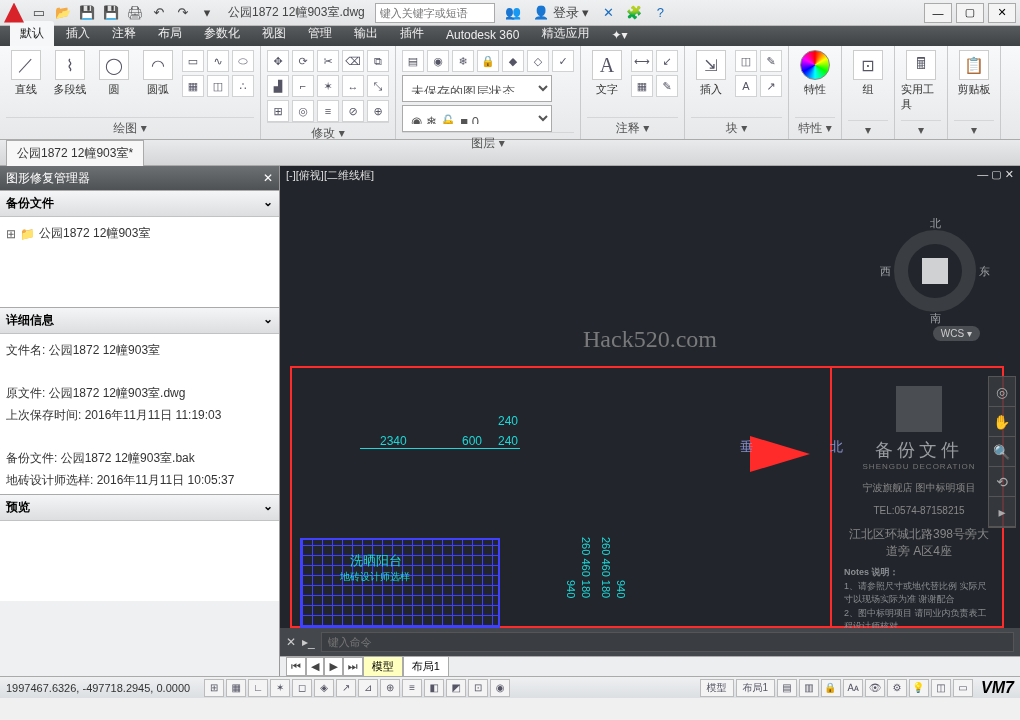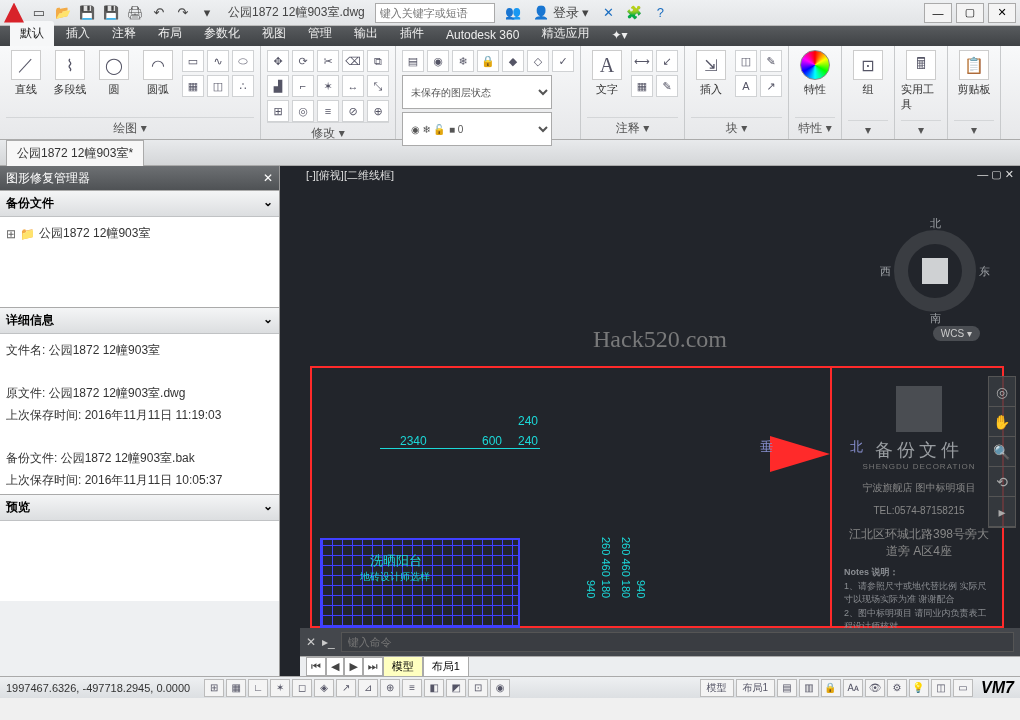--- a/index.html
+++ b/index.html
@@ -22,38 +22,38 @@
 .ribbon { height: 94px; background: linear-gradient(#f8f9fa,#e7e8ea); border-bottom: 1px solid #aaa; display: flex; }
 .panel { border-right: 1px solid #c8cacc; display: flex; flex-direction: column; padding: 4px 6px 0; }
 .panel-body { flex: 1; display: flex; gap: 4px; }
 .panel-title { text-align: center; color: #555; font-size: 12px; padding: 2px 0; border-top: 1px solid #d4d6d8; }
 .big-btn { width: 40px; display: flex; flex-direction: column; align-items: center; gap: 2px; cursor: pointer; }
 .big-btn .ico { width: 30px; height: 30px; border: 1px solid #ccc; background: #fff; display: flex; align-items: center; justify-content: center; font-size: 16px; color: #556; }
 .big-btn .lbl { font-size: 11px; color: #333; }
 .btn-grid { display: grid; grid-template-columns: repeat(3, 22px); grid-auto-rows: 22px; gap: 3px; }
 .btn-grid2 { display: grid; grid-template-columns: repeat(5, 22px); grid-auto-rows: 22px; gap: 3px; }
 .sm-btn { width: 22px; height: 22px; border: 1px solid #d0d2d4; background: #fff; cursor: pointer; display: flex; align-items: center; justify-content: center; font-size: 11px; color: #556; }
-.layer-combo { width: 150px; height: 34px; border: 1px solid #aaa; background: #fff; font-size: 10px; padding: 7px 4px; color: #555; }
+.layer-combo { width: 150px; height: 27px; border: 1px solid #aaa; background: #fff; font-size: 13px; padding: 7px 4px; color: #555; }
 .color-wheel { width: 30px; height: 30px; border-radius: 50%; background: conic-gradient(red,yellow,lime,cyan,blue,magenta,red); border: 1px solid #888; }
 
 .doc-tabs { height: 26px; background: linear-gradient(#e8eaec,#d4d6d8); display: flex; align-items: center; padding-left: 6px; border-bottom: 1px solid #aaa; }
 .doc-tab { padding: 4px 10px; background: #f7f7f7; border: 1px solid #aaa; border-bottom: none; font-size: 12px; color: #333; }
 
 .main { height: 510px; display: flex; }
 .side { width: 280px; background: #eef0f2; border-right: 1px solid #999; display: flex; flex-direction: column; }
 .side-title { height: 24px; background: linear-gradient(#6d7073,#4f5255); color: #fff; display: flex; align-items: center; padding: 0 6px; font-size: 12px; justify-content: space-between; }
 .side-title .x { cursor: pointer; }
 .section { border-top: 1px solid #aaa; }
 .section-hdr { background: linear-gradient(#f4f5f6,#dcdee0); padding: 4px 6px; font-weight: bold; font-size: 12px; display: flex; justify-content: space-between; border-bottom: 1px solid #c0c2c4; }
 .section-body { background: #fff; padding: 6px; font-size: 12px; color: #333; overflow: auto; }
 .tree-item { display: flex; align-items: center; gap: 4px; padding: 2px 0; }
 .tree-item::before { content: "⊞"; color: #666; }
 .folder-ico { color: #c9a040; }
 
-.canvas-wrap { flex: 1; display: flex; flex-direction: column; background: #22252b; position: relative; padding-left: 20px; }
+.canvas-wrap { flex: 1; display: flex; flex-direction: column; background: #22252b; position: relative; }
 .canvas-hdr { height: 20px; color: #ddd; font-size: 11px; padding: 2px 6px; display: flex; justify-content: space-between; }
 .canvas { flex: 1; position: relative; background: #22252b; overflow: hidden; }
 .watermark { position: absolute; top: 140px; left: 50%; transform: translateX(-50%); color: #888; font-size: 24px; font-family: Georgia, serif; opacity: .85; }
 .compass { position: absolute; top: 30px; right: 30px; width: 110px; height: 110px; color: #a0a4a8; font-size: 11px; }
 .compass .ring { position: absolute; inset: 14px; border: 14px solid #3a3d42; border-radius: 50%; }
 .compass .cube { position: absolute; top: 42px; left: 42px; width: 26px; height: 26px; background: #cfd1d3; }
 .compass span { position: absolute; }
 .wcs { position: absolute; top: 140px; right: 40px; background: #4a4d52; color: #ccc; font-size: 10px; padding: 2px 8px; border-radius: 8px; }
 
 .drawing-frame { position: absolute; top: 180px; left: 10px; right: 16px; bottom: 0; border: 2px solid #ff2a2a; }
@@ -202,20 +202,21 @@
         <div class="sm-btn">◉</div>
         <div class="sm-btn">❄</div>
         <div class="sm-btn">🔒</div>
         <div class="sm-btn">◆</div>
         <div class="sm-btn">◇</div>
         <div class="sm-btn">✓</div>
       </div>
       <select class="layer-combo"><option>未保存的图层状态</option></select>
       <select class="layer-combo"><option>◉ ❄ 🔓 ■ 0</option></select>
     </div>
+    <div class="panel-title">图层 ▾</div>
   </div>
 
   <div class="panel">
     <div class="panel-body">
       <div class="big-btn">
           <div class="ico" style="font-family:serif;font-size:20px">A</div>
           <div class="lbl">文字</div>
         </div>
       <div class="btn-grid" style="grid-template-columns:repeat(2,22px)">
         <div class="sm-btn">⟷</div>
@@ -307,21 +308,21 @@
     <div class="section">
       <div class="section-hdr">
           <span>详细信息</span>
           <span>⌄</span>
         </div>
       <div class="section-body" style="height:160px;line-height:1.8">
         <div>文件名: 公园1872  12幢903室</div><br>
         <div>原文件: 公园1872  12幢903室.dwg</div>
         <div>上次保存时间: 2016年11月11日  11:19:03</div><br>
         <div>备份文件: 公园1872  12幢903室.bak</div>
-        <div>上次保存时间: 2016年11月11日  10:05:37</div>
+        <div>地砖设计师选样: 2016年11月11日  10:05:37</div>
       </div>
     </div>
     <div class="section">
       <div class="section-hdr">
           <span>预览</span>
           <span>⌄</span>
         </div>
       <div class="section-body" style="height:80px"></div>
     </div>
   </div>

